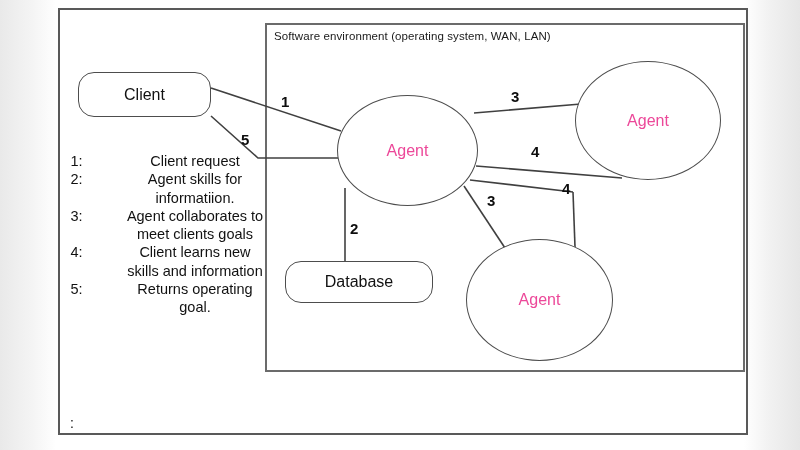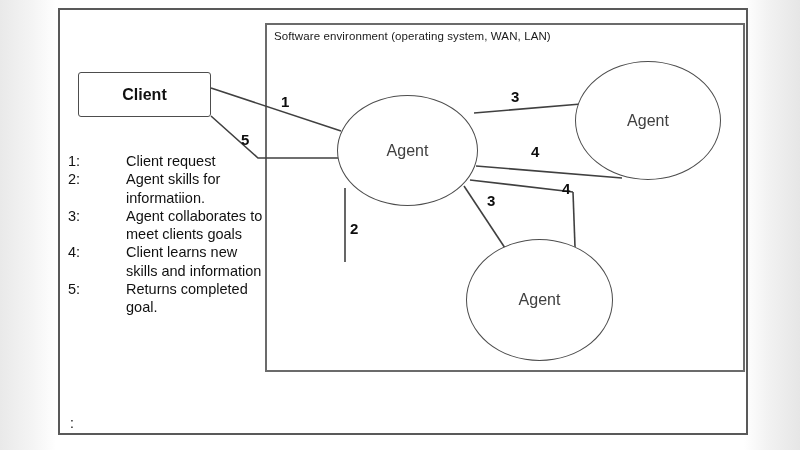--- a/index.html
+++ b/index.html
@@ -7,20 +7,21 @@
     padding: 0;
     background: #ffffff;
   }
   #page {
     position: relative;
     width: 800px;
     height: 450px;
     overflow: hidden;
     background: linear-gradient(to right, #e9e9e9 0%, #f4f4f4 4%, #ffffff 7%, #ffffff 93%, #f2f2f2 96%, #e6e6e6 100%);
     font-family: "Liberation Sans", sans-serif;
+    text-align: center;
   }
   #outer-frame {
     position: absolute;
     left: 58px;
     top: 8px;
     width: 690px;
     height: 427px;
     background: #ffffff;
     border: 2px solid #595959;
     box-sizing: border-box;
@@ -49,32 +50,31 @@
     border: 1.6px solid #4d4d4d;
     border-radius: 50%;
     background: #ffffff;
     display: flex;
     align-items: center;
     justify-content: center;
     box-sizing: border-box;
   }
   .node-circle > span {
     font-size: 16px;
-    color: #404040;
+    color: #ec4899;
   }
   .node-box {
     position: absolute;
     border: 1.7px solid #4d4d4d;
-    border-radius: 3px;
+    border-radius: 16px;
     background: #ffffff;
     display: flex;
     align-items: center;
     justify-content: center;
     box-sizing: border-box;
-    font-weight: bold;
   }
   .node-box > span {
     font-size: 16px;
     color: #111111;
   }
   #agent-center { left: 337px; top: 95px; width: 141px; height: 111px; }
   #agent-right  { left: 575px; top: 61px; width: 146px; height: 119px; }
   #agent-bottom { left: 466px; top: 239px; width: 147px; height: 122px; }
   #client-box   { left: 78px;  top: 72px;  width: 133px; height: 45px; }
   #database-box { left: 285px; top: 261px; width: 148px; height: 42px; }
@@ -162,20 +162,23 @@
   </div>
 
   <div class="node-circle" id="agent-right">
     <span>Agent</span>
   </div>
 
   <div class="node-circle" id="agent-bottom">
     <span>Agent</span>
   </div>
 
+  <div class="node-box" id="database-box">
+    <span>Database</span>
+  </div>
 
   <div class="edge-label" id="label-1">1</div>
   <div class="edge-label" id="label-5">5</div>
   <div class="edge-label" id="label-2">2</div>
   <div class="edge-label" id="label-3a">3</div>
   <div class="edge-label" id="label-4a">4</div>
   <div class="edge-label" id="label-3b">3</div>
   <div class="edge-label" id="label-4b">4</div>
 
   <div id="legend">
@@ -190,19 +193,19 @@
     <div class="legend-item">
       <span class="legend-num">3:</span>
       <span class="legend-text">Agent collaborates to meet clients goals</span>
     </div>
     <div class="legend-item">
       <span class="legend-num">4:</span>
       <span class="legend-text">Client learns new skills and information</span>
     </div>
     <div class="legend-item">
       <span class="legend-num">5:</span>
-      <span class="legend-text">Returns completed goal.</span>
+      <span class="legend-text">Returns operating goal.</span>
     </div>
   </div>
 
   <div id="trailing-mark">:</div>
 
 </div>
 
 </body></html>

